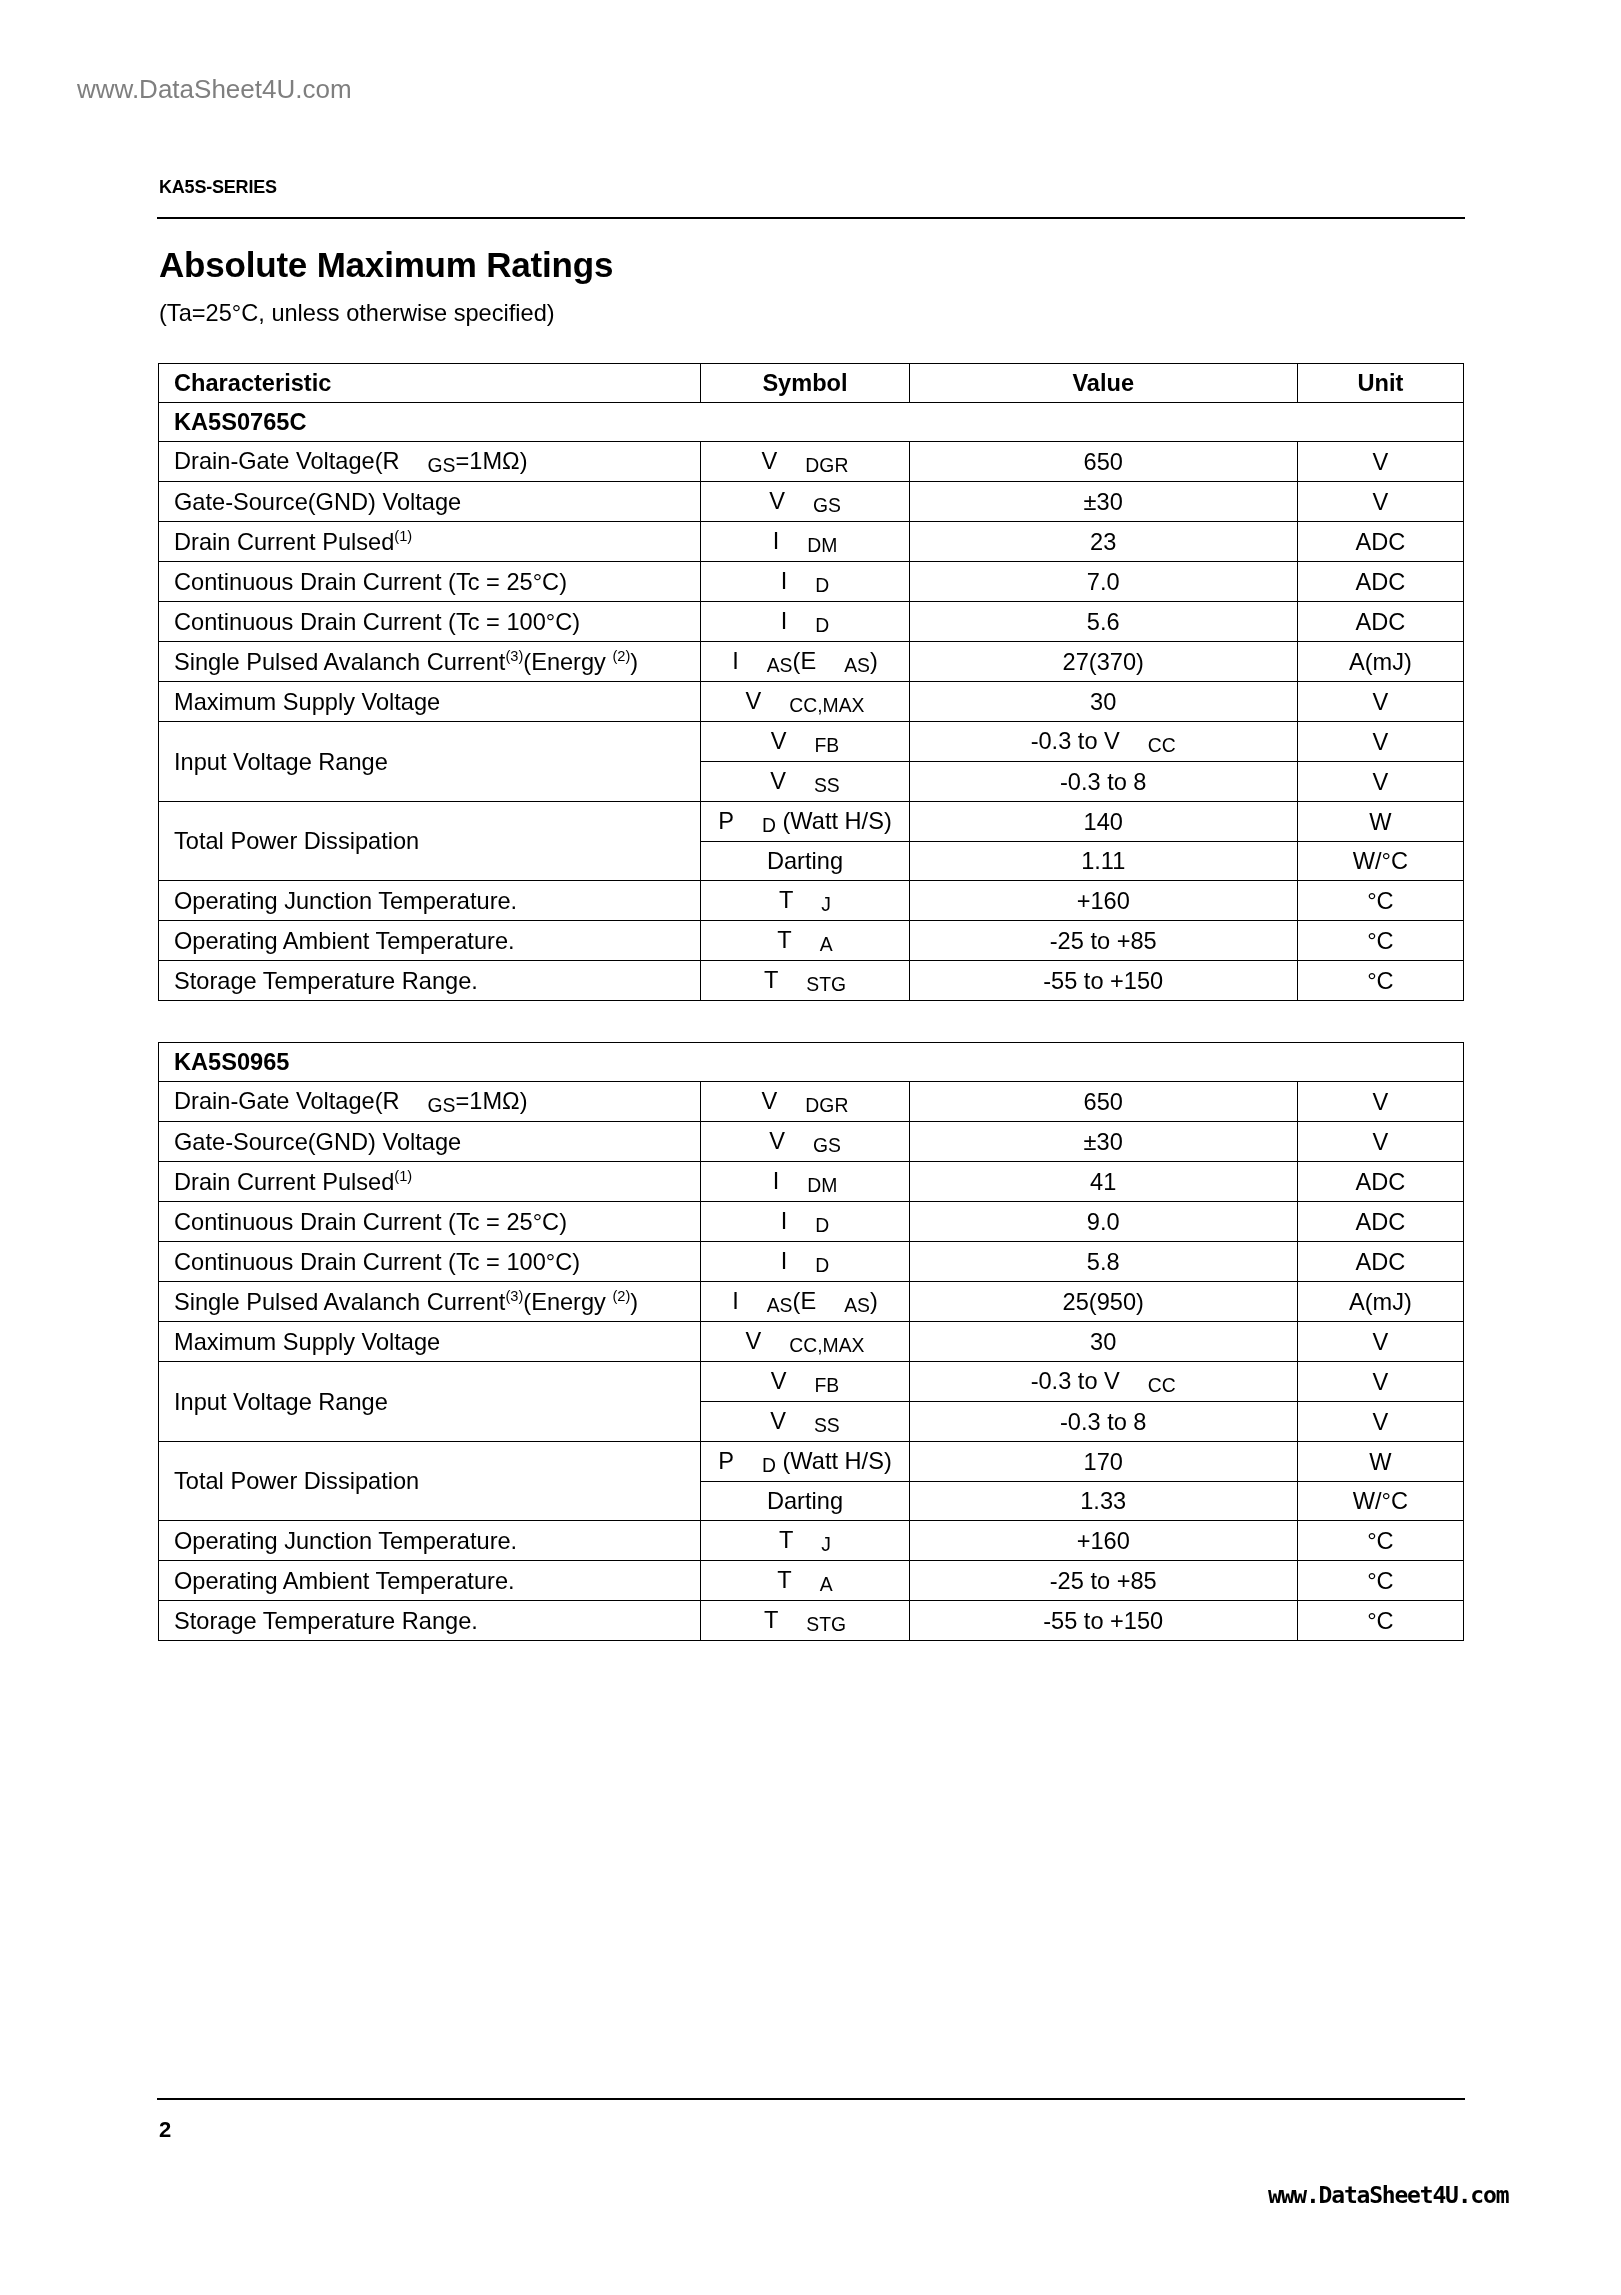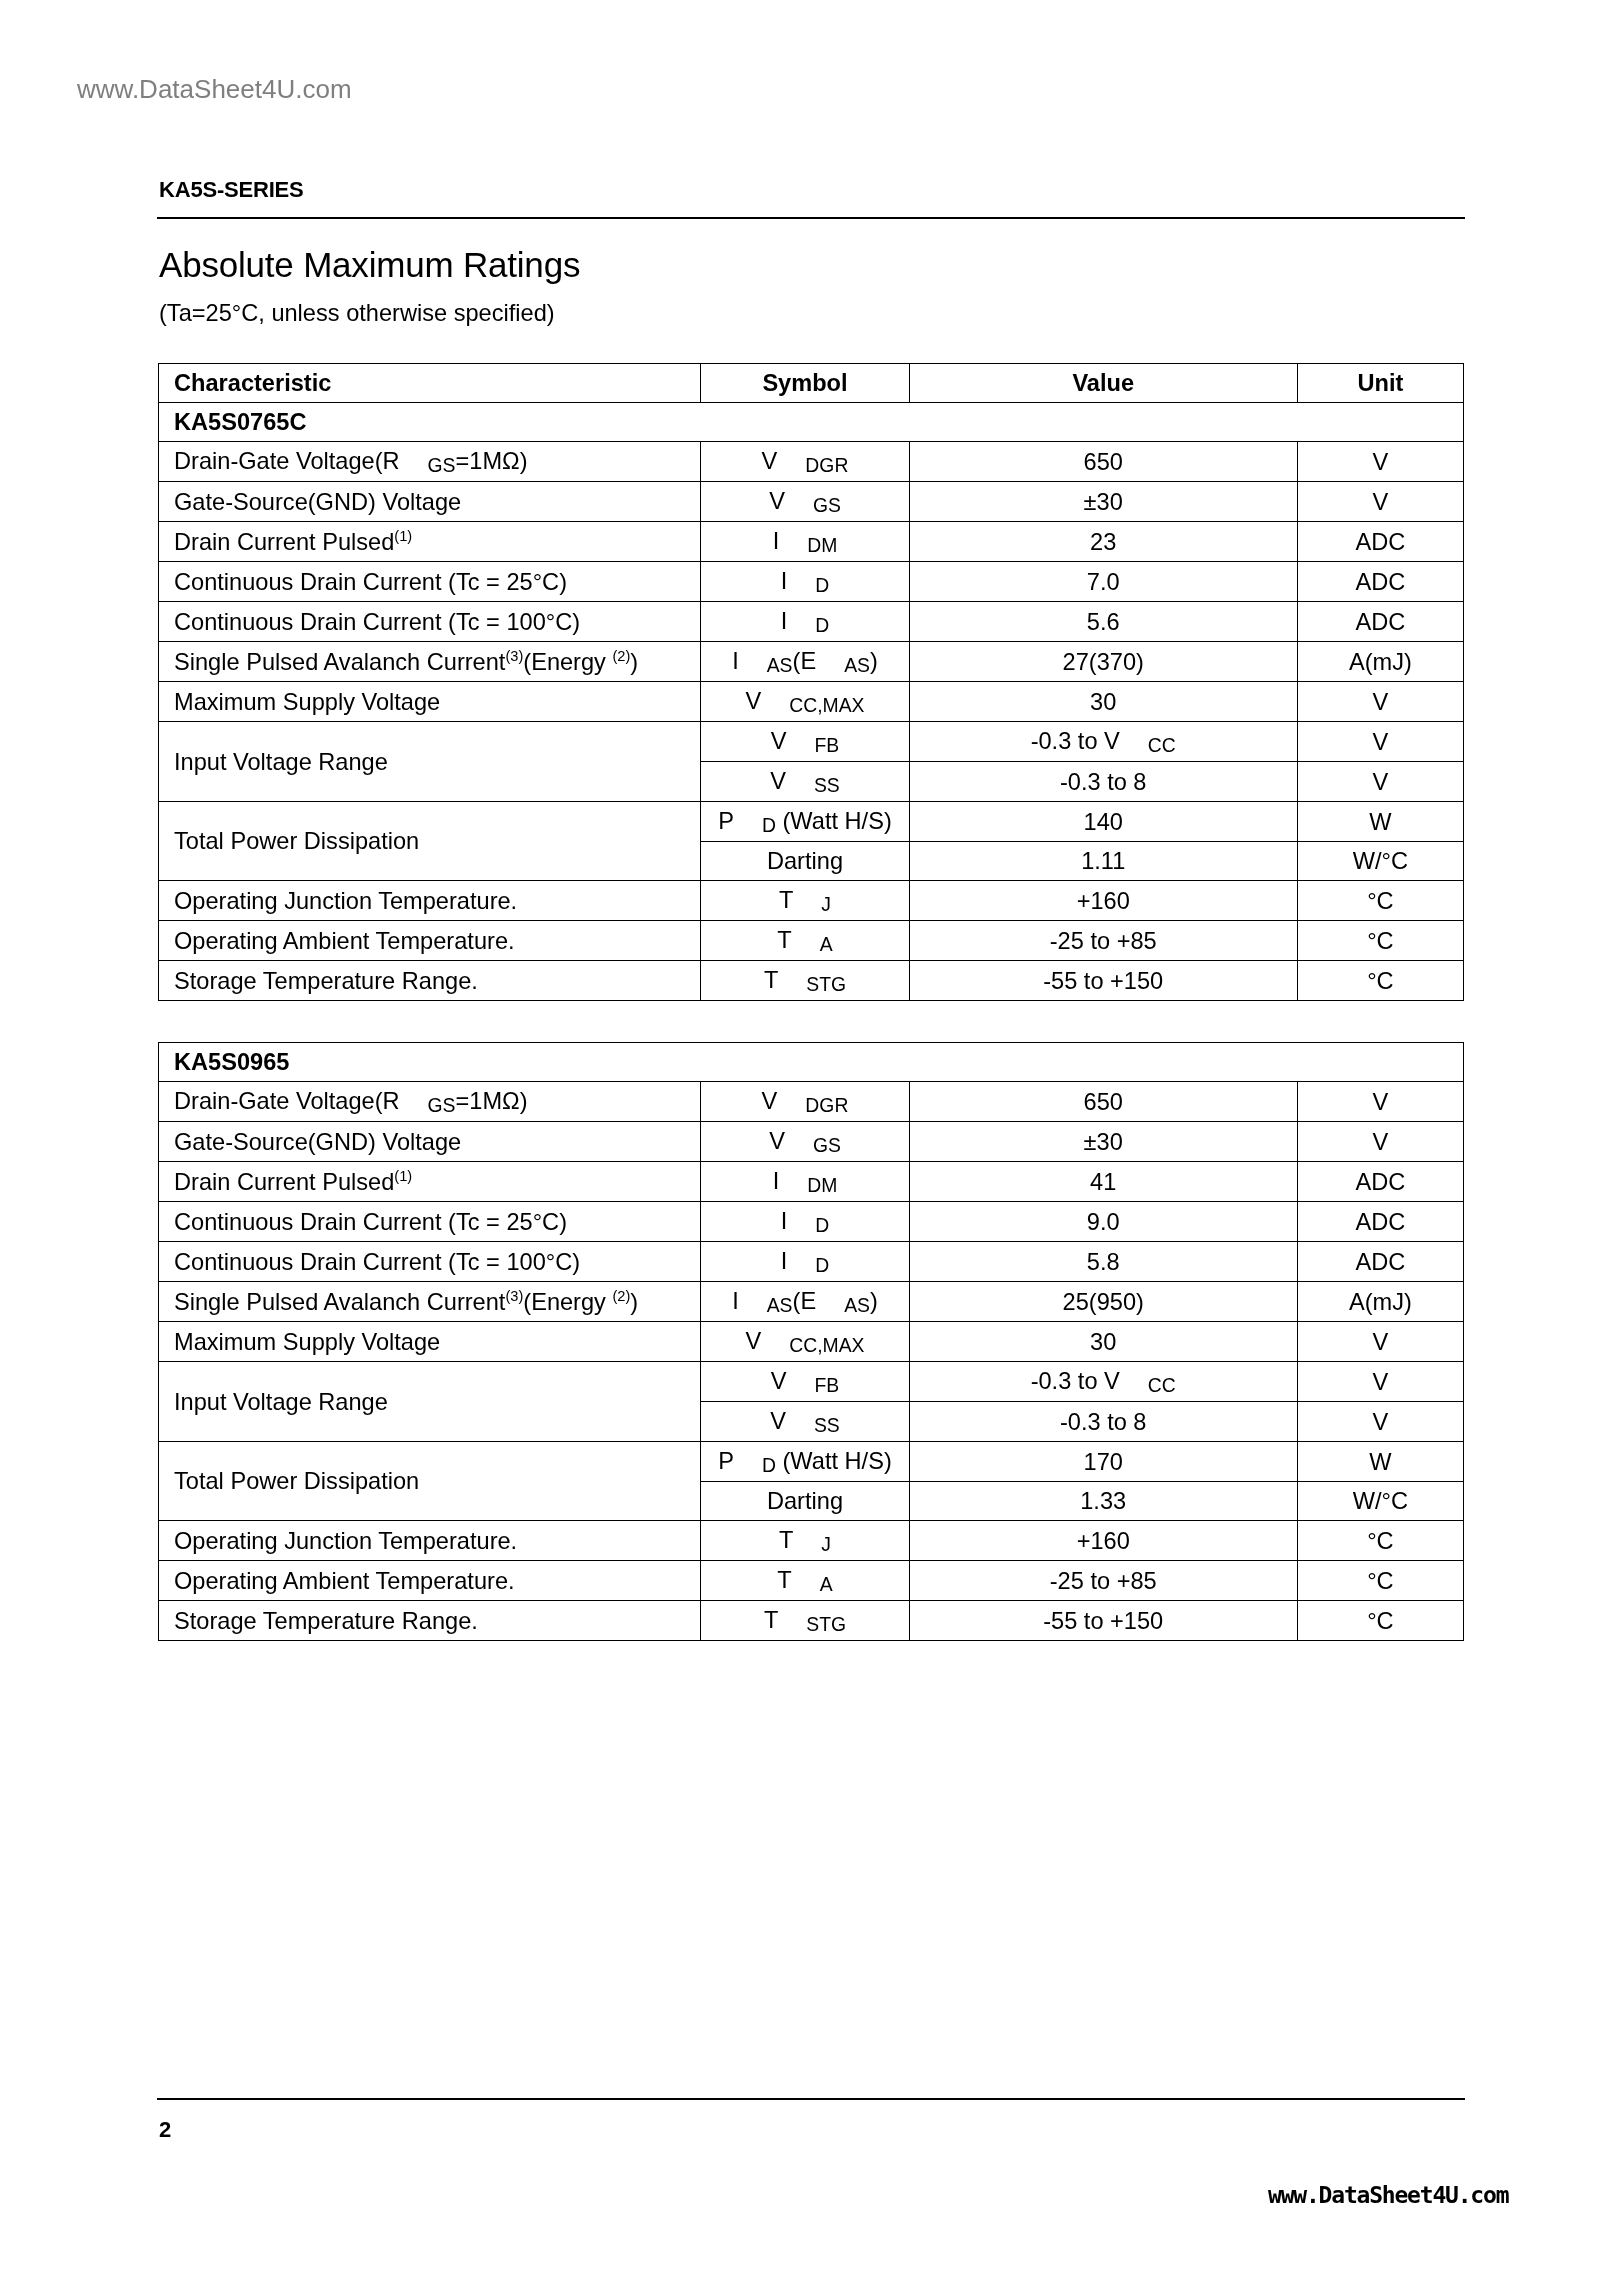--- a/index.html
+++ b/index.html
@@ -6,28 +6,28 @@
   body {
     width: 1622px; height: 2295px; position: relative; overflow: hidden;
     font-family: "Liberation Sans", sans-serif; color: #000;
   }
   .wm-top {
     position: absolute; left: 77px; top: 74px;
     font-size: 26px; color: #7f7f7f; letter-spacing: 0px;
   }
   .series {
     position: absolute; left: 159px; top: 177px;
-    font-size: 22px; font-weight: bold; letter-spacing: -0.2px;
+    font-size: 18px; font-weight: bold; letter-spacing: -0.2px;
   }
   .rule-top {
     position: absolute; left: 157px; top: 217px; width: 1308px; height: 1.6px; background: #000;
   }
   .title {
     position: absolute; left: 159px; top: 245px;
-    font-size: 35px; font-weight: normal; letter-spacing: -0.2px;
+    font-size: 35px; font-weight: bold; letter-spacing: -0.2px;
   }
   .subtitle {
     position: absolute; left: 159px; top: 300px;
     font-size: 23.6px;
   }
   table.ratings {
     position: absolute; left: 158px; width: 1306px;
     border-collapse: collapse; table-layout: fixed;
     font-size: 23.6px;
   }

